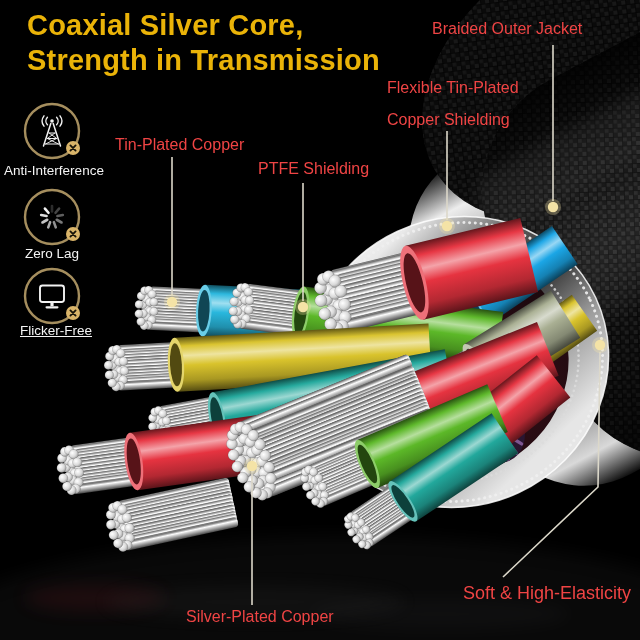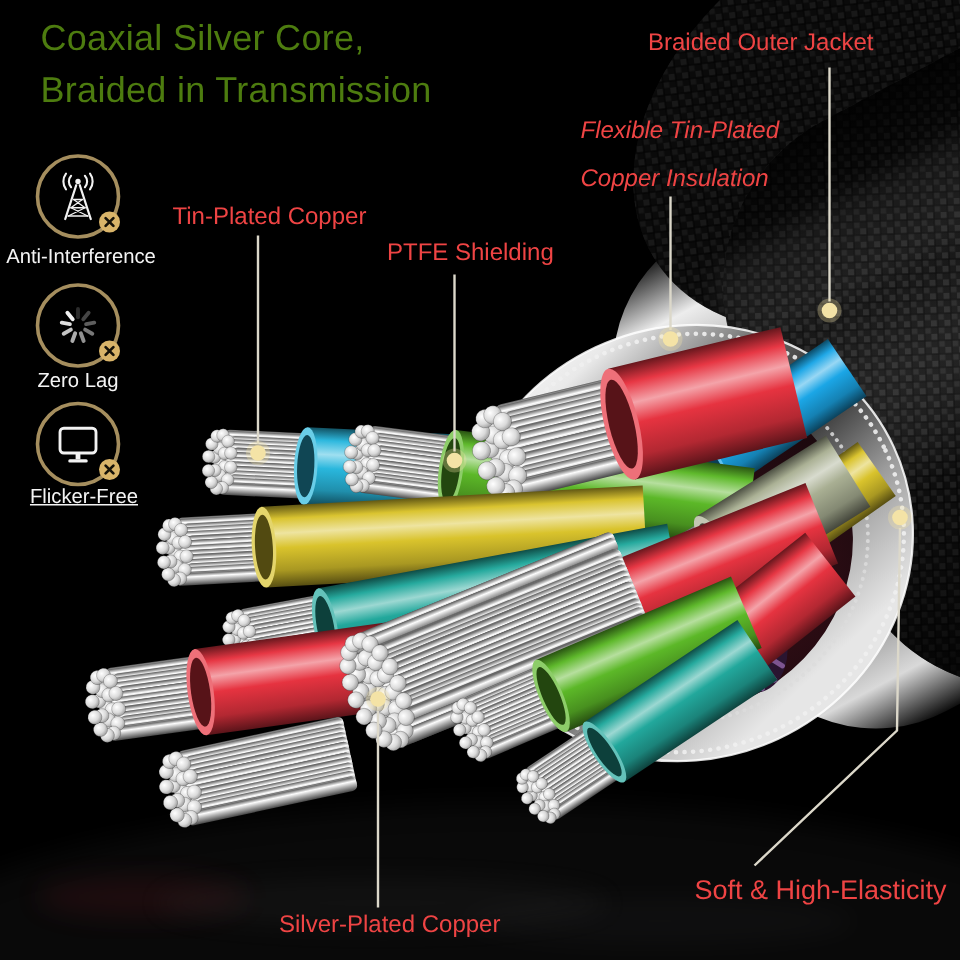--- a/index.html
+++ b/index.html
@@ -1,25 +1,25 @@
 <!DOCTYPE html>
 <html><head>
 <meta charset="utf-8">
 <style>
   html,body{margin:0;padding:0;}
   body{width:640px;height:640px;background:#000;position:relative;overflow:hidden;
        font-family:"Liberation Sans",sans-serif;}
   #scene{position:absolute;left:0;top:0;}
   .overlay{position:absolute;left:0;top:0;width:640px;height:640px;pointer-events:none;}
-  .title{position:absolute;left:27px;top:8px;font-size:24px;font-weight:400;
-         line-height:35px;color:#4d7c0f;letter-spacing:.2px;white-space:nowrap;}
+  .title{position:absolute;left:27px;top:8px;font-size:29px;font-weight:700;
+         line-height:35px;color:#eab308;letter-spacing:.2px;white-space:nowrap;}
   .callout{position:absolute;color:#ef4444;font-size:16px;white-space:nowrap;}
   .callout .ln{display:block;}
   #lbl-braided{left:432px;top:20px;}
-  #lbl-flexible{left:387px;top:72px;line-height:32px;font-style:italic;}
+  #lbl-flexible{left:387px;top:72px;line-height:32px;}
   #lbl-tin{left:115px;top:136px;}
   #lbl-ptfe{left:258px;top:160px;}
   #lbl-silver{left:186px;top:608px;}
   #lbl-sheath{left:463px;top:582px;line-height:23px;font-size:18px;}
   .feat-label{position:absolute;width:112px;text-align:center;color:#f4f4f4;font-size:13.5px;}
   #feat-lbl-0{left:-2px;top:163px;}
   #feat-lbl-1{left:-4px;top:246px;}
   #feat-lbl-2{left:0px;top:323px;text-decoration:underline;}
 </style>
 </head>
@@ -980,28 +980,28 @@
       </g>
       <circle cx="73" cy="313" r="7" fill="#d9b469"></circle>
       <path d="M 70.4 310.4 L 75.6 315.6 M 75.6 310.4 L 70.4 315.6" stroke="#161208" stroke-width="1.8" stroke-linecap="round"></path>
     </g>
   </svg>
 
 <div class="overlay">
 
   <div class="title">
     <span class="ln" style="display:block">Coaxial Silver Core,</span>
-    <span class="ln" style="display:block">Braided in Transmission</span>
+    <span class="ln" style="display:block">Strength in Transmission</span>
   </div>
 
   <div class="callout" id="lbl-braided">Braided Outer Jacket</div>
 
   <div class="callout" id="lbl-flexible">
     <span class="ln">Flexible Tin-Plated</span>
-    <span class="ln">Copper Insulation</span>
+    <span class="ln">Copper Shielding</span>
   </div>
 
   <div class="callout" id="lbl-tin">Tin-Plated Copper</div>
 
   <div class="callout" id="lbl-ptfe">PTFE Shielding</div>
 
   <div class="callout" id="lbl-silver">Silver-Plated Copper</div>
 
   <div class="callout" id="lbl-sheath">
     <span class="ln">Soft &amp; High-Elasticity</span>

